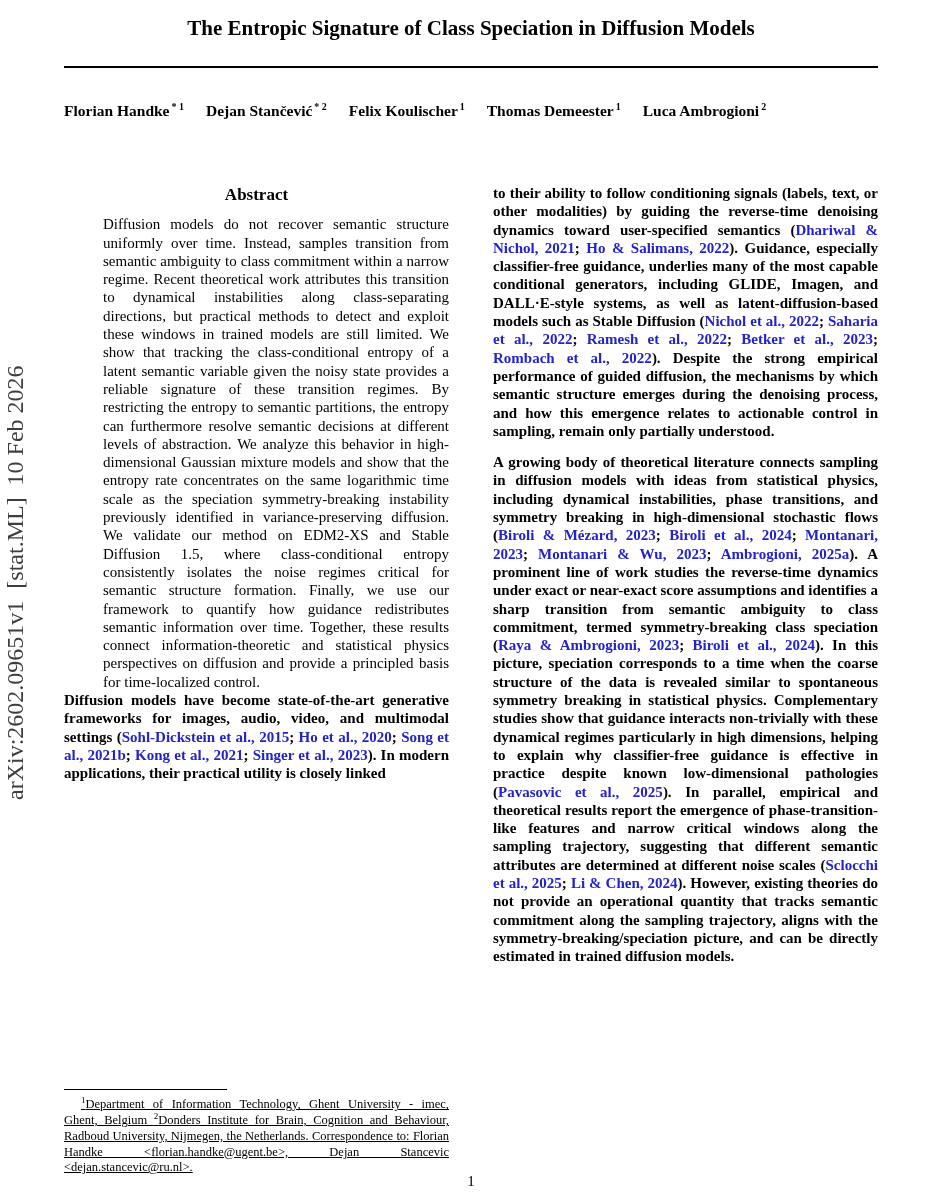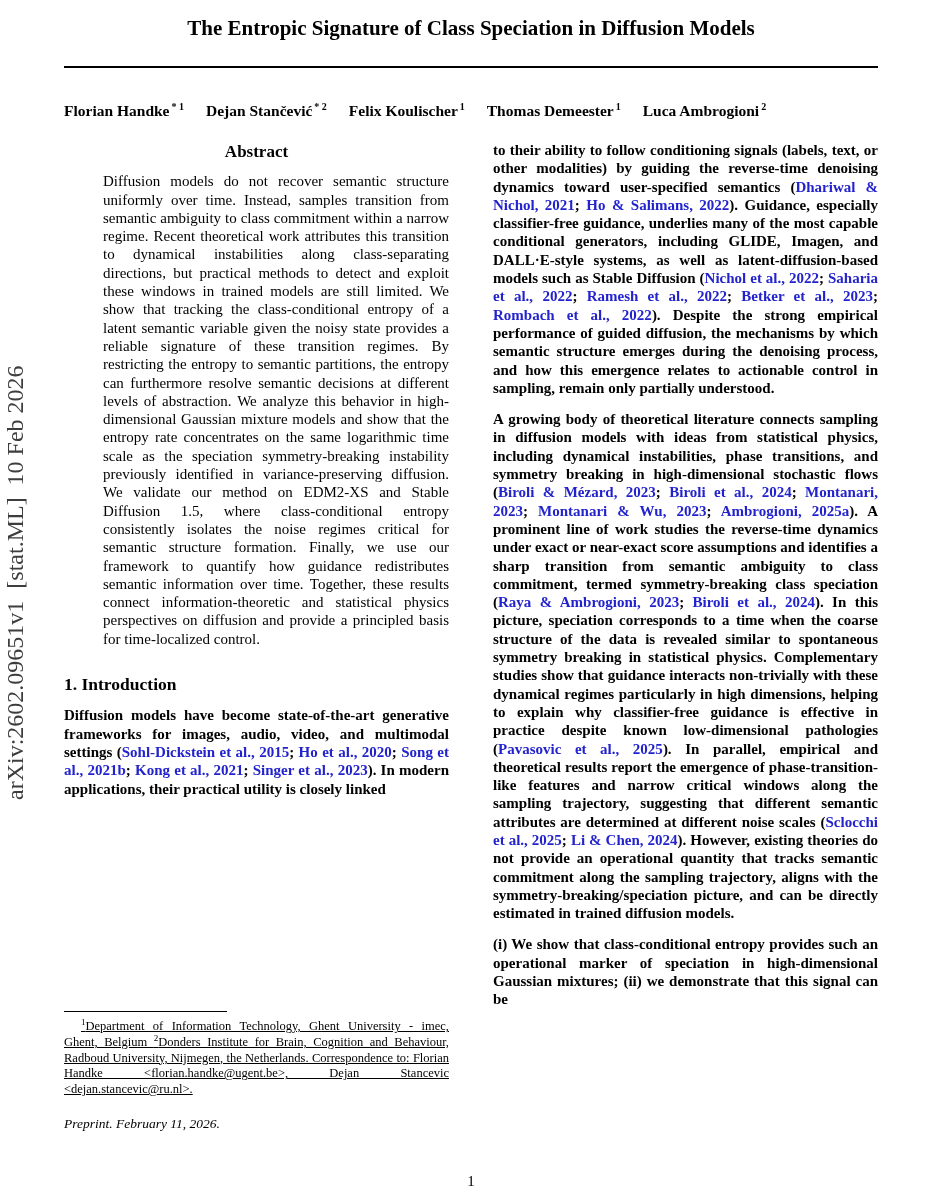--- a/index.html
+++ b/index.html
@@ -9,21 +9,21 @@
     font-family:"Liberation Serif", serif; color:#000; overflow:hidden;
     margin:0 auto;
   }
   .content { position:absolute; left:64px; top:0; width:814px; }
   .title { font-size:21px; font-weight:bold; text-align:center; padding-top:16px; }
   .title-rule { margin-top:25px; border-top:2px solid #000; width:100%; }
   .authors { margin-top:34px; text-align:left; font-size:15.5px; font-weight:bold; }
   .author { white-space:nowrap; }
   .author + .author { margin-left:22px; }
   .author-mark { font-size:10px; font-weight:bold; margin-left:2px; line-height:0; }
-  .columns { margin-top:21px; display:flex; gap:44px; }
+  .columns { margin-top:64px; display:flex; gap:44px; }
   .col { width:392px; height:992px; overflow:hidden; font-size:15px; line-height:18.3px; text-align:justify; }
   .col-left { display:flex; flex-direction:column; }
   .abstract-heading { font-size:17px; font-weight:bold; text-align:center; margin:2px 0 11px 0; }
   .abstract-text { padding-left:39px; }
   .section-heading { font-size:17.5px; font-weight:bold; text-align:left; margin:27px 0 13px 0; }
   .body-par { margin-bottom:13px;font-weight:bold; }
   .cite { color:#2323cd; cursor:pointer; }
   sup { line-height:0; }
   .fn-sup { font-size:9px; }
   .footnote-block { margin-top:auto; }
@@ -52,34 +52,31 @@
     <div class="title-rule"></div>
 
     <div class="authors"><span class="author"><span class="author-name">Florian Handke</span><sup class="author-mark">* 1</sup></span><span class="author"><span class="author-name">Dejan Stančević</span><sup class="author-mark">* 2</sup></span><span class="author"><span class="author-name">Felix Koulischer</span><sup class="author-mark">1</sup></span><span class="author"><span class="author-name">Thomas Demeester</span><sup class="author-mark">1</sup></span><span class="author"><span class="author-name">Luca Ambrogioni</span><sup class="author-mark">2</sup></span></div>
 
     <div class="columns">
 
       <div class="col col-left">
         <h2 class="abstract-heading">Abstract</h2>
         <p class="abstract-text">Diffusion models do not recover semantic structure uniformly over time. Instead, samples transition from semantic ambiguity to class commitment within a narrow regime. Recent theoretical work attributes this transition to dynamical instabilities along class-separating directions, but practical methods to detect and exploit these windows in trained models are still limited. We show that tracking the class-conditional entropy of a latent semantic variable given the noisy state provides a reliable signature of these transition regimes. By restricting the entropy to semantic partitions, the entropy can furthermore resolve semantic decisions at different levels of abstraction. We analyze this behavior in high-dimensional Gaussian mixture models and show that the entropy rate concentrates on the same logarithmic time scale as the speciation symmetry-breaking instability previously identified in variance-preserving diffusion. We validate our method on EDM2-XS and Stable Diffusion 1.5, where class-conditional entropy consistently isolates the noise regimes critical for semantic structure formation. Finally, we use our framework to quantify how guidance redistributes semantic information over time. Together, these results connect information-theoretic and statistical physics perspectives on diffusion and provide a principled basis for time-localized control.</p>
 
-        <h2 class="section-heading">1. Introduction</h2>
         <p class="body-par"><span>Diffusion models have become state-of-the-art generative frameworks for images, audio, video, and multimodal settings (</span><span class="cite">Sohl-Dickstein et al., 2015</span><span>; </span><span class="cite">Ho et al., 2020</span><span>; </span><span class="cite">Song et al., 2021b</span><span>; </span><span class="cite">Kong et al., 2021</span><span>; </span><span class="cite">Singer et al., 2023</span><span>). In modern applications, their practical utility is closely linked</span></p>
 
         <div class="footnote-block">
           <div class="footnote-rule"></div>
           <p class="footnote"><sup class="fn-sup">1</sup><span>Department of Information Technology, Ghent University - imec, Ghent, Belgium </span><sup class="fn-sup">2</sup><span>Donders Institute for Brain, Cognition and Behaviour, Radboud University, Nijmegen, the Netherlands. Correspondence to: Florian Handke &lt;florian.handke@ugent.be&gt;, Dejan Stancevic &lt;dejan.stancevic@ru.nl&gt;.</span></p>
-          <p class="preprint">Preprint. February 11, 2026.</p>
         </div>
       </div>
 
       <div class="col col-right">
         <p class="body-par"><span>to their ability to follow conditioning signals (labels, text, or other modalities) by guiding the reverse-time denoising dynamics toward user-specified semantics (</span><span class="cite">Dhariwal &amp; Nichol, 2021</span><span>; </span><span class="cite">Ho &amp; Salimans, 2022</span><span>). Guidance, especially classifier-free guidance, underlies many of the most capable conditional generators, including GLIDE, Imagen, and DALL·E-style systems, as well as latent-diffusion-based models such as Stable Diffusion (</span><span class="cite">Nichol et al., 2022</span><span>; </span><span class="cite">Saharia et al., 2022</span><span>; </span><span class="cite">Ramesh et al., 2022</span><span>; </span><span class="cite">Betker et al., 2023</span><span>; </span><span class="cite">Rombach et al., 2022</span><span>). Despite the strong empirical performance of guided diffusion, the mechanisms by which semantic structure emerges during the denoising process, and how this emergence relates to actionable control in sampling, remain only partially understood.</span></p>
         <p class="body-par"><span>A growing body of theoretical literature connects sampling in diffusion models with ideas from statistical physics, including dynamical instabilities, phase transitions, and symmetry breaking in high-dimensional stochastic flows (</span><span class="cite">Biroli &amp; Mézard, 2023</span><span>; </span><span class="cite">Biroli et al., 2024</span><span>; </span><span class="cite">Montanari, 2023</span><span>; </span><span class="cite">Montanari &amp; Wu, 2023</span><span>; </span><span class="cite">Ambrogioni, 2025a</span><span>). A prominent line of work studies the reverse-time dynamics under exact or near-exact score assumptions and identifies a sharp transition from semantic ambiguity to class commitment, termed symmetry-breaking class speciation (</span><span class="cite">Raya &amp; Ambrogioni, 2023</span><span>; </span><span class="cite">Biroli et al., 2024</span><span>). In this picture, speciation corresponds to a time when the coarse structure of the data is revealed similar to spontaneous symmetry breaking in statistical physics. Complementary studies show that guidance interacts non-trivially with these dynamical regimes particularly in high dimensions, helping to explain why classifier-free guidance is effective in practice despite known low-dimensional pathologies (</span><span class="cite">Pavasovic et al., 2025</span><span>). In parallel, empirical and theoretical results report the emergence of phase-transition-like features and narrow critical windows along the sampling trajectory, suggesting that different semantic attributes are determined at different noise scales (</span><span class="cite">Sclocchi et al., 2025</span><span>; </span><span class="cite">Li &amp; Chen, 2024</span><span>). However, existing theories do not provide an operational quantity that tracks semantic commitment along the sampling trajectory, aligns with the symmetry-breaking/speciation picture, and can be directly estimated in trained diffusion models.</span></p>
-        <p class="body-par"><span>(i) We show that class-conditional entropy provides such an operational marker of speciation in high-dimensional Gaussian mixtures; (ii) we demonstrate that this signal can be</span></p>
       </div>
 
     </div>
   </div>
 
   <div class="page-number">1</div>
 
 </div>
 
 </body></html>

